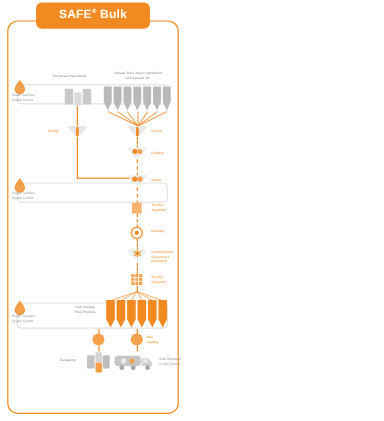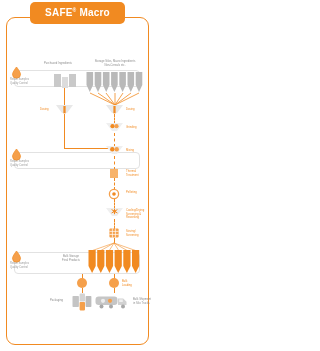--- a/index.html
+++ b/index.html
@@ -90,21 +90,21 @@
   svg{display:block;overflow:visible;}
 </style>
 </head>
 <body>
 
 <div class="canvas">
 
   <div class="frame"></div>
 
   <div class="title-pill">
-    <span><span>SAFE</span><sup>®</sup><span> Macro</span></span>
+    <span><span>SAFE</span><sup>®</sup><span> Bulk</span></span>
   </div>
 
   <div class="lbl center" style="left:35px;top:62px;width:46px;">Purchased Ingredients</div>
 
   <div class="lbl center" style="left:84px;top:60px;width:62px;">Storage Silos, Macro Ingredients
 Non-Cereals etc.</div>
 
   <div class="qc-box" style="left:14px;top:70px;width:126px;height:17px;"></div>
   <div class="qc-badge" style="left:11px;top:66px;">
     <svg width="11" height="12" viewBox="0 0 22 24">

